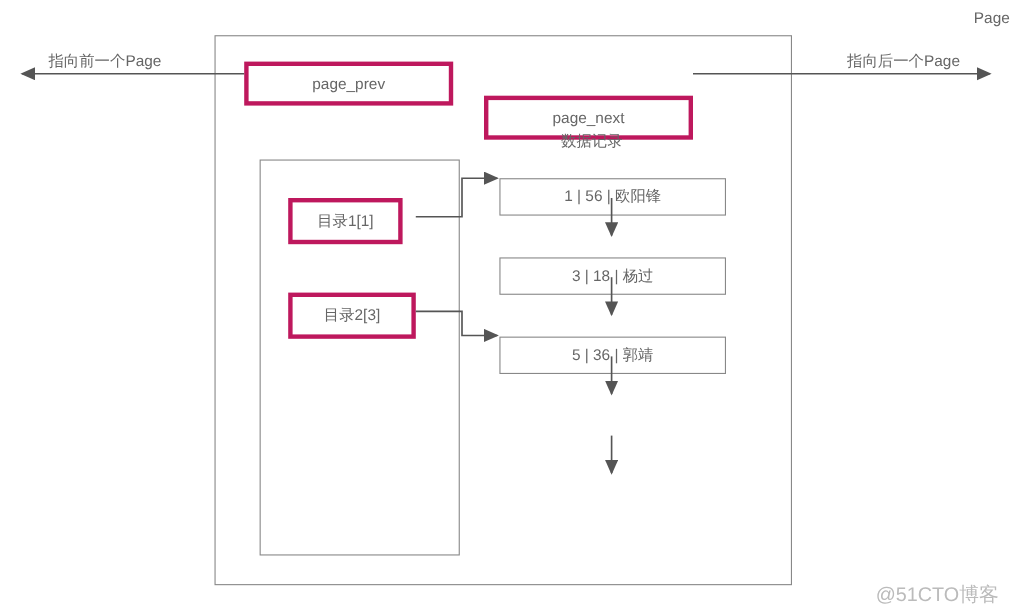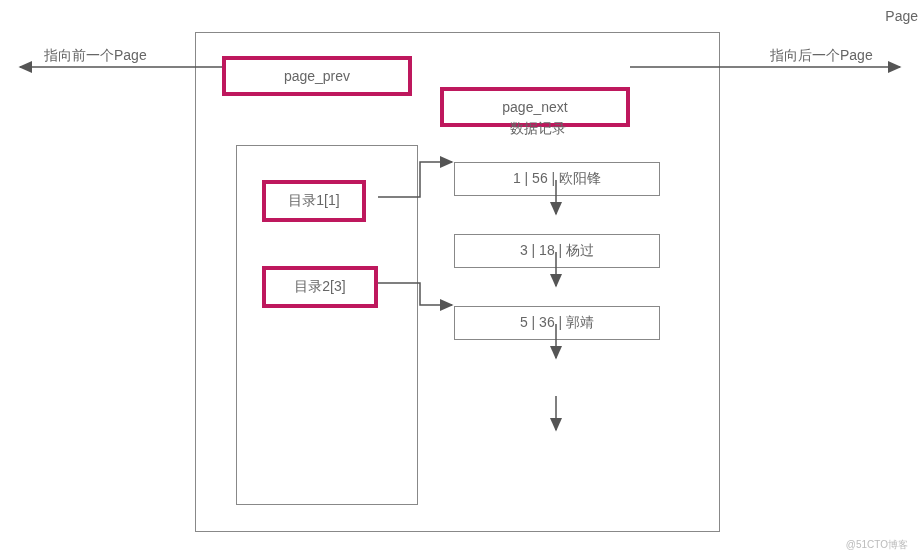--- a/index.html
+++ b/index.html
@@ -77,21 +77,21 @@
     text-align: center;
     padding: 7px 0;
     margin-bottom: 38px;
     background: #fff;
   }
   .watermark {
     position: absolute;
     right: 10px;
     bottom: 6px;
     color: #bbb;
-    font-size: 10px;
+    font-size: 18px;
   }
   svg.overlay {
     position: absolute;
     left: 0;
     top: 0;
     width: 918px;
     height: 558px;
     pointer-events: none;
   }
 </style>

